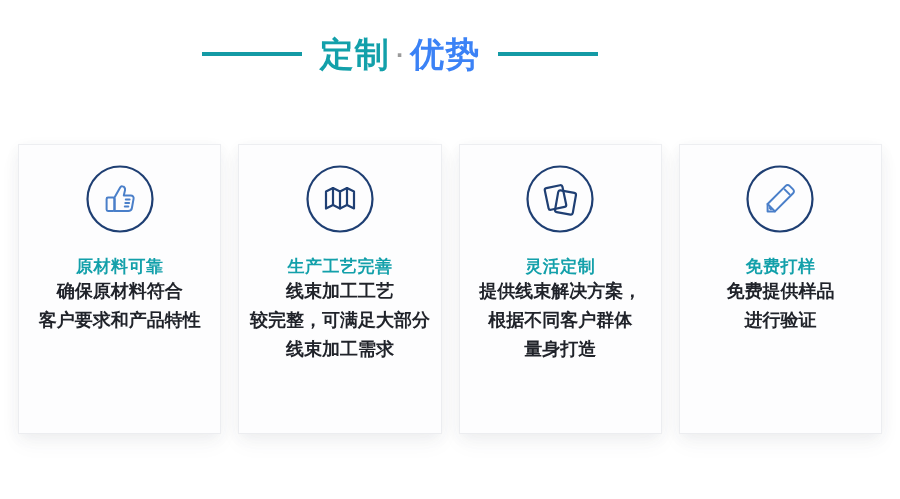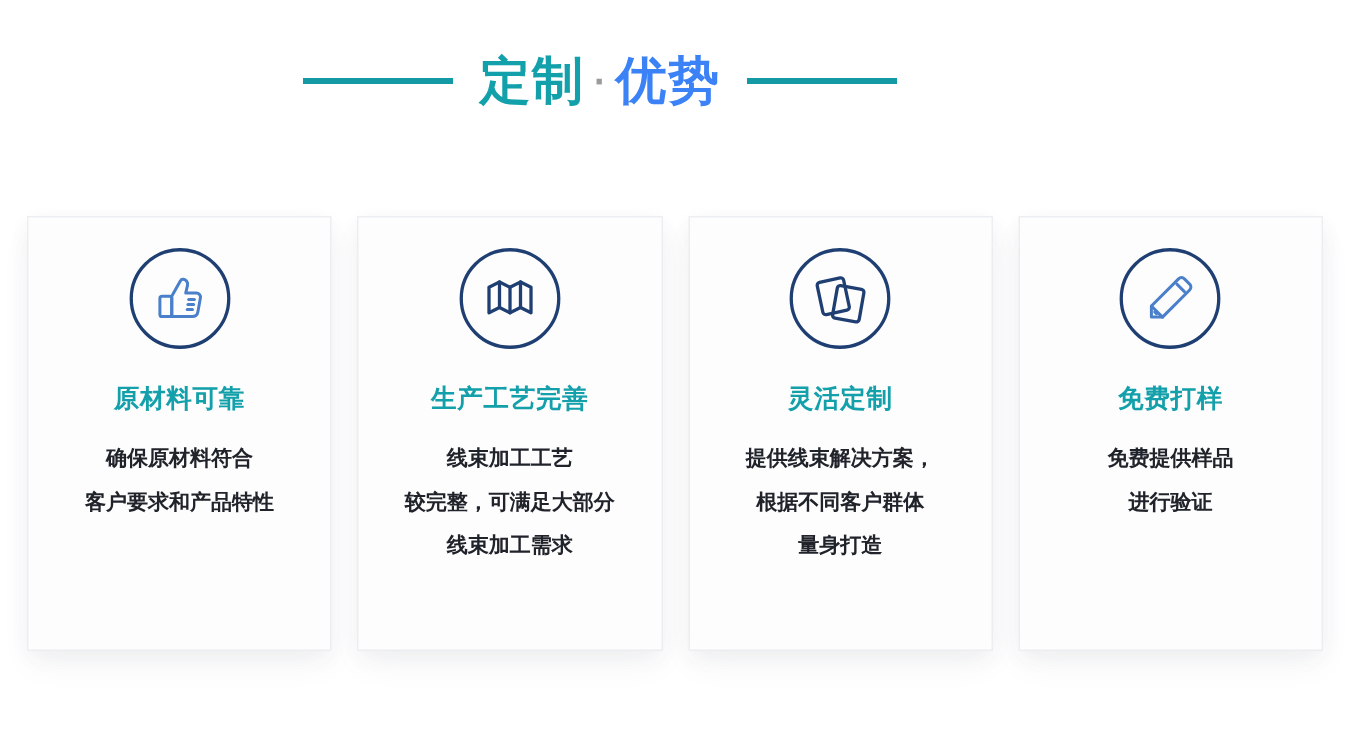--- a/index.html
+++ b/index.html
@@ -92,22 +92,22 @@
   .card-title {
     margin-top: 22px;
     font-size: 17px;
     font-weight: bold;
     color: #13a0aa;
     letter-spacing: 0.5px;
     line-height: 1.1;
     text-align: center;
   }
   .card-desc {
-    margin-top: 16px;
-    font-size: 14px;
+    margin-top: 0;
+    font-size: 18px;
     font-weight: bold;
     color: #20232a;
     line-height: 29px;
     text-align: center;
     padding: 0 8px;
     white-space: pre-line;
   }
 </style>
 </head>
 <body>

